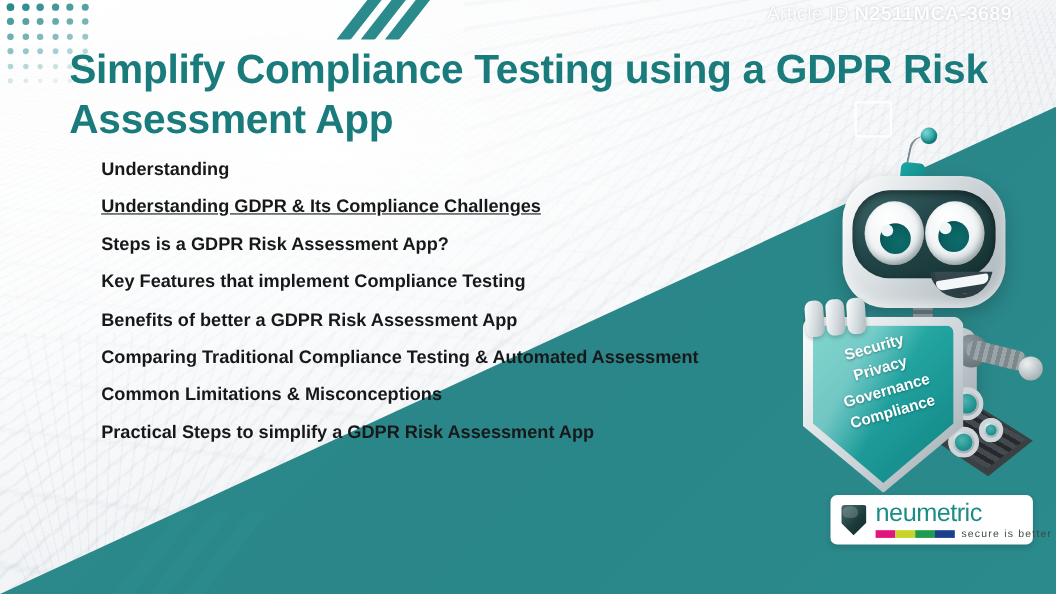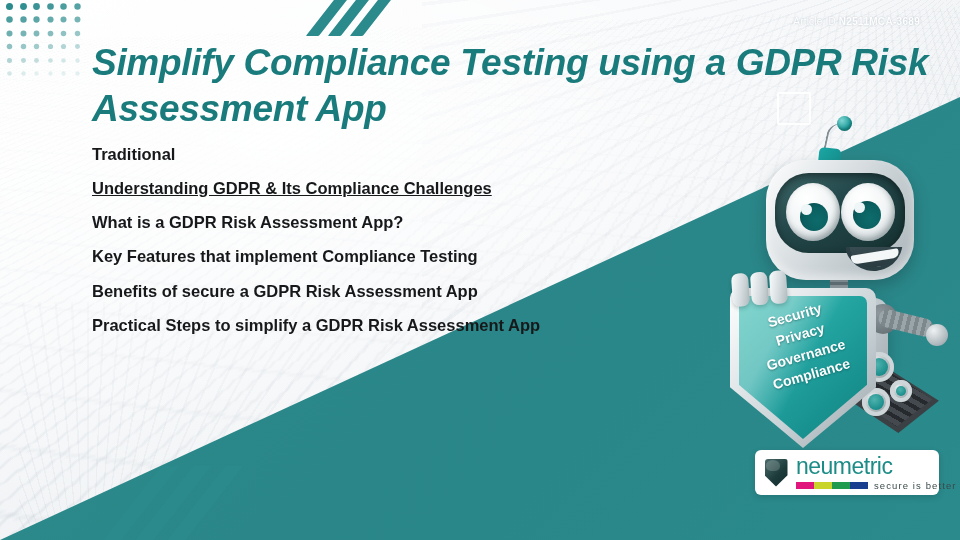--- a/index.html
+++ b/index.html
@@ -73,33 +73,32 @@
     border-radius:1px;
   }
 
   
   .dotgrid { position:absolute; left:6px; top:3px; }
   .dotrow { display:flex; gap:6.6px; margin-bottom:6.4px; }
   .dot { width:7px; height:7px; border-radius:50%; background:var(--teal); }
 
   
   .article-id {
-    position:absolute; right:40px; top:16px;
-    font-size:10px; color:rgba(255,255,255,.96);
+    position:absolute; right:40px; top:2px;
+    font-size:18px; color:rgba(255,255,255,.96);
     letter-spacing:.2px; white-space:nowrap;
     text-shadow:0 0 2px rgba(120,135,150,.45);
   }
   .article-id b { font-weight:700; letter-spacing:.3px; }
 
   .title {
-    position:absolute; left:92px; top:40px; width:840px;
+    position:absolute; left:63px; top:40px; width:840px;
     font-size:37px; font-weight:700; line-height:1.25;
     color:var(--titleteal);
     letter-spacing:-.3px;
-    font-style:italic;
   }
 
   .toc { position:absolute; left:92px; top:137px; width:650px; }
   .toc-item {
     font-size:16.5px; font-weight:700; color:#17181a;
     line-height:1; height:34.2px; white-space:nowrap;
     display:flex; align-items:center;
   }
 
   
@@ -389,25 +388,27 @@
     </div>
 
   <div class="article-id">
     <span>Article ID</span>
     <b>N2511MCA-3689</b>
   </div>
 
   <h1 class="title">Simplify Compliance Testing using a GDPR Risk Assessment App</h1>
 
   <div class="toc" id="toc">
-      <div class="toc-item" style="color: rgb(23, 24, 26);">Traditional</div>
+      <div class="toc-item" style="color: rgb(23, 24, 26);">Understanding</div>
       <div class="toc-item" style="color: rgb(23, 24, 26); text-decoration: underline;">Understanding GDPR &amp; Its Compliance Challenges</div>
-      <div class="toc-item" style="color: rgb(23, 24, 26);">What is a GDPR Risk Assessment App?</div>
+      <div class="toc-item" style="color: rgb(23, 24, 26);">Steps is a GDPR Risk Assessment App?</div>
       <div class="toc-item" style="color: rgb(23, 24, 26);">Key Features that implement Compliance Testing</div>
-      <div class="toc-item" style="color: rgb(23, 24, 26);">Benefits of secure a GDPR Risk Assessment App</div>
+      <div class="toc-item" style="color: rgb(23, 24, 26);">Benefits of better a GDPR Risk Assessment App</div>
+      <div class="toc-item" style="color: rgb(23, 24, 26);">Comparing Traditional Compliance Testing &amp; Automated Assessment</div>
+      <div class="toc-item" style="color: rgb(23, 24, 26);">Common Limitations &amp; Misconceptions</div>
       <div class="toc-item" style="color: rgb(23, 24, 26);">Practical Steps to simplify a GDPR Risk Assessment App</div>
     </div>
 
   <div class="robot">
     <div class="ant-stalk"></div>
     <div class="ant-ball"></div>
     <div class="ant-base"></div>
 
     <div class="neck"></div>
     <div class="torso"></div>

